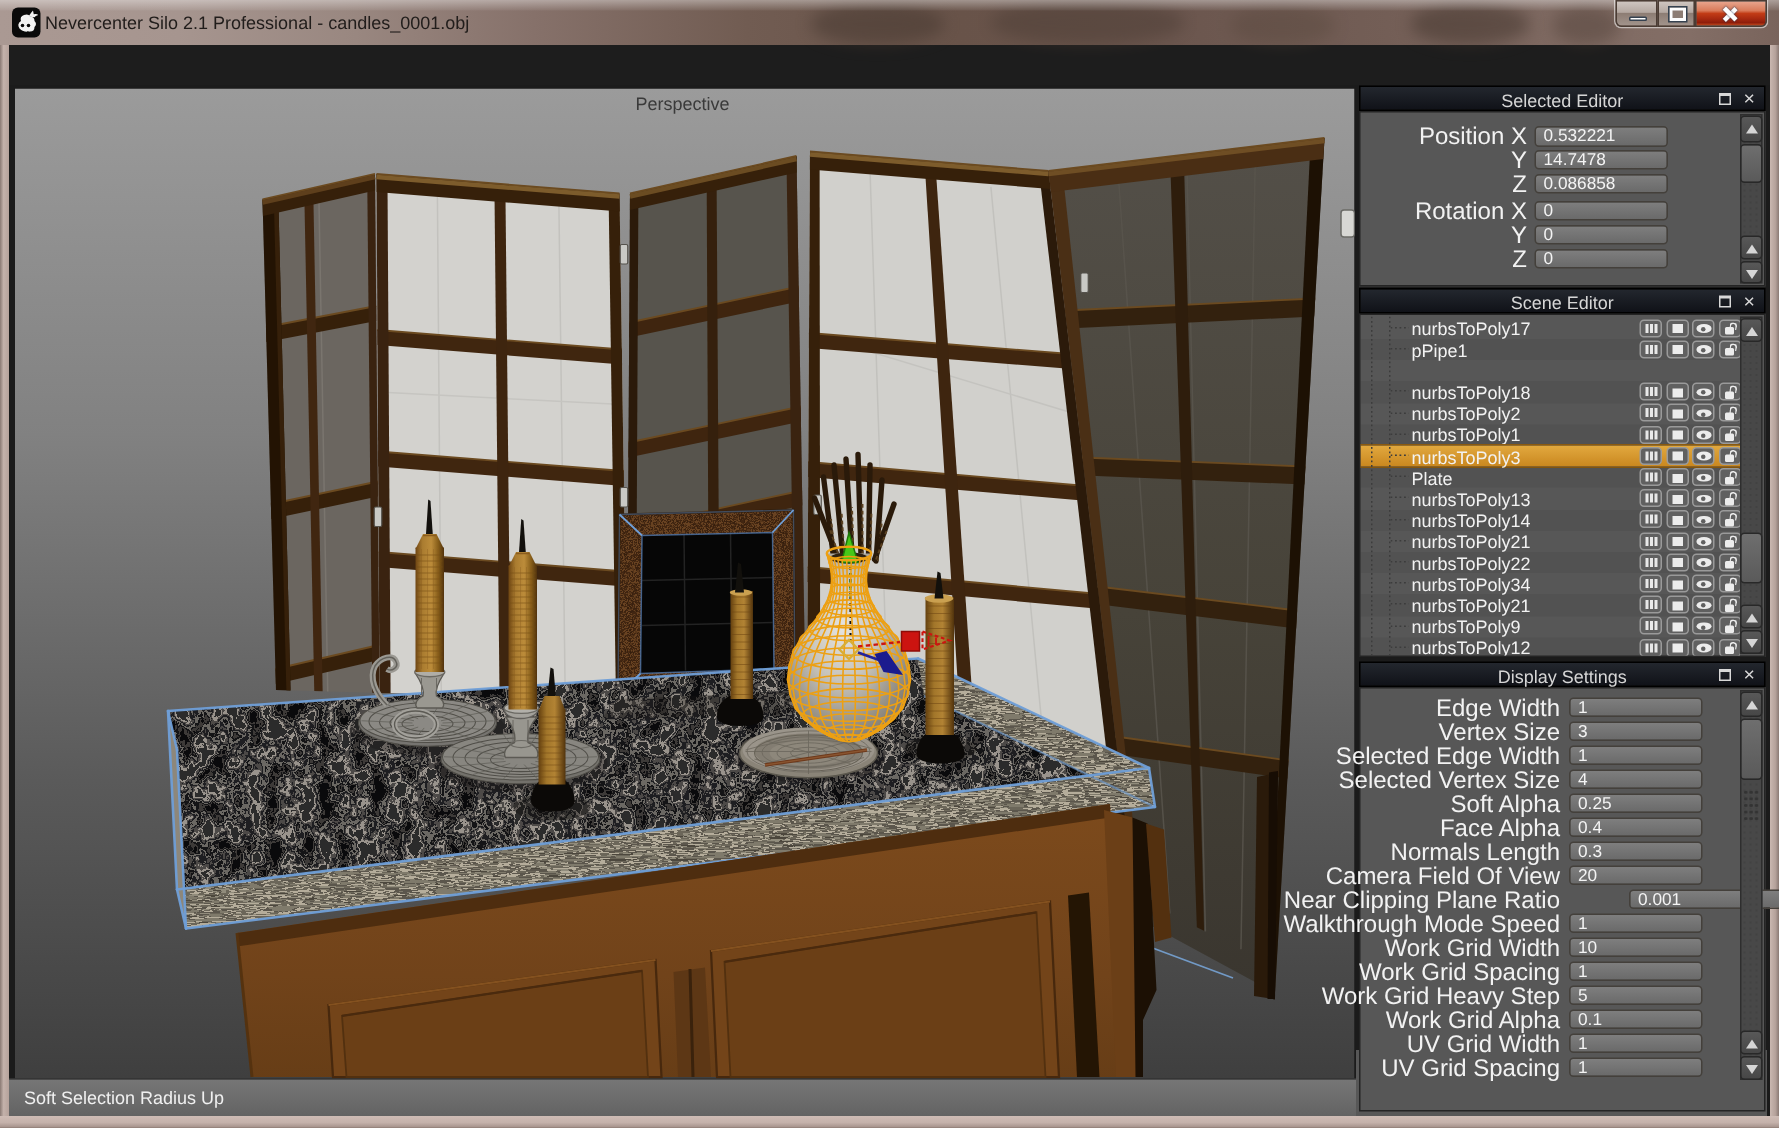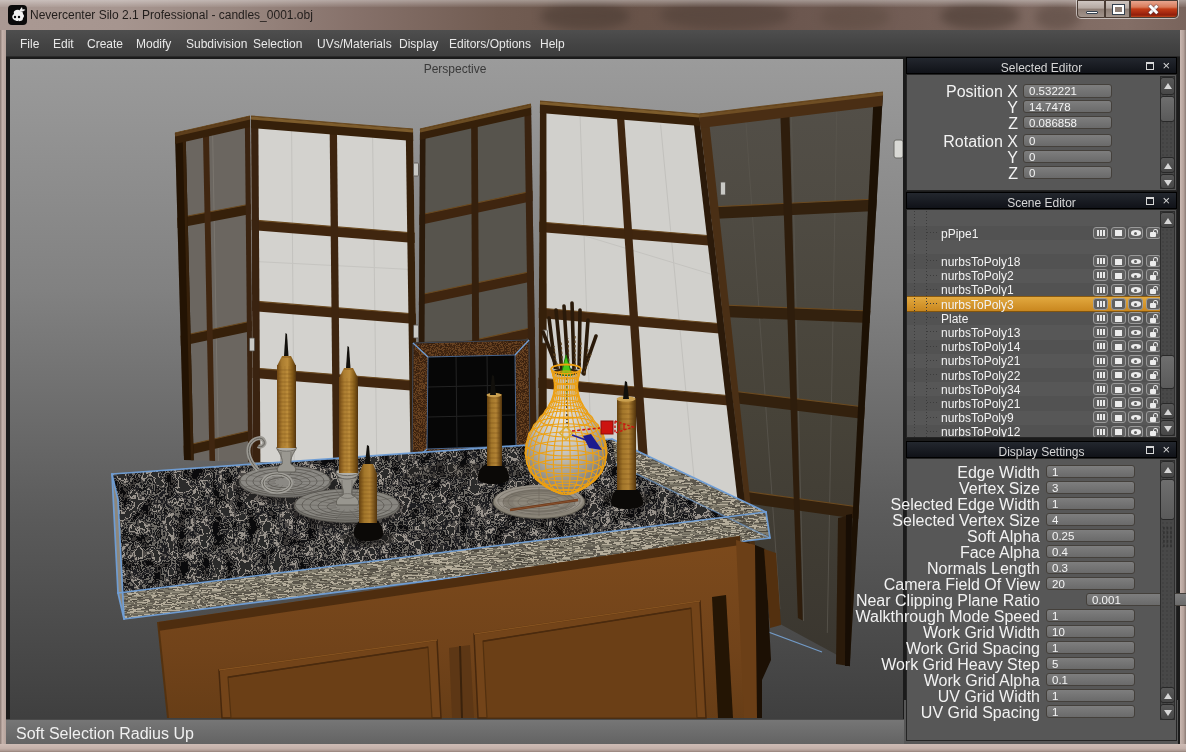--- a/index.html
+++ b/index.html
@@ -44,21 +44,21 @@
 
 #menubar{position:absolute;left:6px;top:30px;width:1174px;height:27px;
  background:linear-gradient(180deg,#4e4e4e,#434343 60%,#3e3e3e);border-bottom:1px solid #2a2a2a;}
 .mi{position:absolute;top:7px;font-size:12px;color:#e9e9e9;}
 
 #content{position:absolute;left:6px;top:57px;width:1174px;height:687px;background:#1b1b1b;}
 #vpwrap{position:absolute;left:10px;top:59px;width:893px;height:660px;z-index:2;}
 
 #statusbar{position:absolute;left:6px;top:719px;width:898px;height:25px;
  background:linear-gradient(180deg,#767676,#636363);border-top:1px solid #4a4a4a;}
-#statustext{position:absolute;left:10px;top:5px;font-size:16px;color:#f0f0f0;}
+#statustext{position:absolute;left:10px;top:5px;font-size:12px;color:#f0f0f0;}
 #panelfill{position:absolute;left:904px;top:700px;width:274px;height:44px;background:#575757;}
 
 
 .phead{position:absolute;height:17px;background:linear-gradient(180deg,#23272e,#101218);
  border:1px solid #000;color:#d6d6d6;text-align:center;z-index:3;}
 .ptitle{font-size:12px;line-height:16px;}
 .pmax{position:absolute;right:22px;top:4px;width:8px;height:8px;border:1px solid #d8d8d8;
  border-top-width:2px;}
 .pclose{position:absolute;right:6px;top:0px;color:#d8d8d8;font-size:13px;line-height:16px;}
 .pbody{position:absolute;background:#575757;border:1px solid #242424;z-index:1;}
@@ -132,32 +132,20 @@
   <div class="wbtn" id="bmax">
         <i></i>
       </div>
   <div class="wbtn" id="bclose">
         <span class="xg"></span>
       </div>
  </div>
  <div id="lborder"></div>
     <div id="rborder"></div>
     <div id="bborder"></div>
- <div id="menubar">
-      <span class="mi" style="left:14px;">File</span>
-      <span class="mi" style="left:47px;">Edit</span>
-      <span class="mi" style="left:81px;">Create</span>
-      <span class="mi" style="left:130px;">Modify</span>
-      <span class="mi" style="left:180px;">Subdivision</span>
-      <span class="mi" style="left:247px;">Selection</span>
-      <span class="mi" style="left:311px;">UVs/Materials</span>
-      <span class="mi" style="left:393px;">Display</span>
-      <span class="mi" style="left:443px;">Editors/Options</span>
-      <span class="mi" style="left:534px;">Help</span>
-    </div>
  <div id="content"></div>
  <div id="vpwrap">
   <svg width="893" height="660" viewBox="10 59 893 660">
         <defs>
 <linearGradient id="vpbg" x1="0" y1="59" x2="0" y2="719" gradientUnits="userSpaceOnUse">
  <stop offset="0" stop-color="#9b9b9b"></stop>
             <stop offset="0.35" stop-color="#818181"></stop>
  <stop offset="0.7" stop-color="#5a5a5a"></stop>
             <stop offset="1" stop-color="#3f3f3f"></stop>
 </linearGradient>
@@ -652,20 +640,38 @@
       <span class="tri-up"></span>
     </div>
 <div class="sbtn" style="left:1160px;top:174px;width:15px;height:15px;">
       <span class="tri-dn"></span>
     </div>
 <div class="phead" style="left:906px;top:192px;width:271px;">
 <span class="ptitle">Scene Editor</span>
 <span class="pmax"></span><span class="pclose">×</span></div>
 <div class="pbody" style="left:906px;top:209px;width:271px;height:229px;"></div>
 <div class="sclip" style="left:907px;top:209px;width:253px;height:228px;">
+      <div class="srow" style="top:2.8px;">
+        <span class="dots"></span>
+        <span class="sname">nurbsToPoly17</span>
+        <span class="rbtns">
+          <span class="rbtn">
+            <i class="g3"></i>
+          </span>
+          <span class="rbtn">
+            <i class="gsq"></i>
+          </span>
+          <span class="rbtn">
+            <i class="geye"></i>
+          </span>
+          <span class="rbtn">
+            <i class="glock"></i>
+          </span>
+        </span>
+      </div>
       <div class="srow alt" style="top:17.0px;">
         <span class="dots"></span>
         <span class="sname">pPipe1</span>
         <span class="rbtns">
           <span class="rbtn">
             <i class="g3"></i>
           </span>
           <span class="rbtn">
             <i class="gsq"></i>
           </span>

